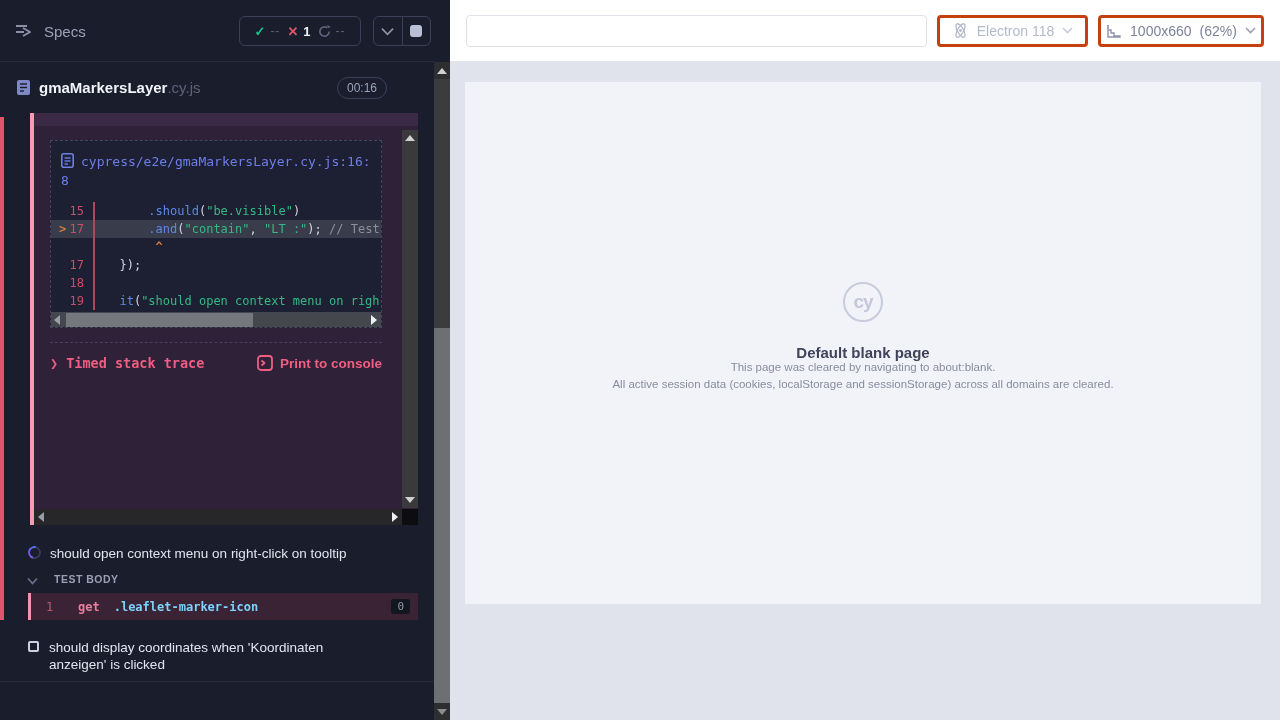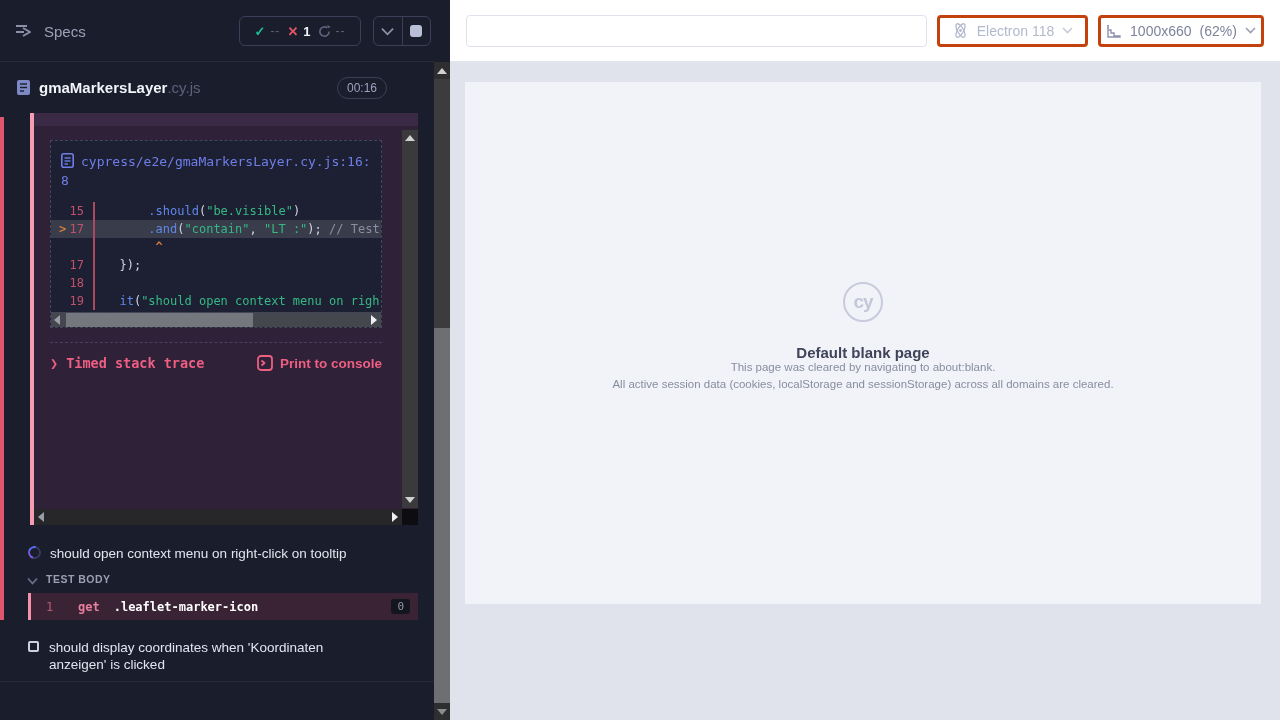--- a/index.html
+++ b/index.html
@@ -64,26 +64,26 @@
   .error-vscroll .ad.tri-up-wh { transform:rotate(180deg); }
   .error-hscroll { position:absolute; left:0; bottom:0; right:16px; height:16px; background:#27272a; }
   .error-hscroll .al { position:absolute; left:4px; top:3px; }
   .error-hscroll .ar { position:absolute; right:4px; top:3px; }
   .error-corner { position:absolute; right:0; bottom:0; width:16px; height:16px; background:#0d0d11; }
 
   
   .test-row1 { position:absolute; left:28px; top:545px; right:20px; display:flex; align-items:flex-start; gap:9px; }
   .spinner { width:13px; height:13px; border-radius:50%; border:2.5px solid #343a58; border-top-color:#5a6cf0; border-left-color:#7a5ae0; transform:rotate(-30deg); flex:none; margin-top:1px; }
   .test-title { font-size:13.5px; color:#e2e5f0; line-height:17px; }
-  .testbody-row { position:absolute; left:27px; top:573px; display:flex; align-items:flex-end; gap:8px; }
+  .testbody-row { position:absolute; left:27px; top:573px; display:flex; align-items:flex-end; gap:16px; }
   .testbody-label { font-size:10.5px; font-weight:bold; letter-spacing:.5px; color:#99a0b4; }
   .command-row { position:absolute; left:28px; top:593px; width:390px; height:27px; background:#392335; border-left:3px solid #f293ab; display:flex; align-items:center; font-family:"DejaVu Sans Mono", monospace; font-size:12px; }
   .cmd-num { color:#b65d75; margin-left:15px; width:22px; }
   .cmd-method { color:#e87f9c; font-weight:bold; margin-left:10px; }
-  .cmd-args { color:#ffffff; font-weight:bold; margin-left:14px; flex:1; }
+  .cmd-args { color:#7dd3fc; font-weight:bold; margin-left:14px; flex:1; }
   .cmd-badge { margin-right:8px; background:#14161f; color:#9096ab; border-radius:3px; padding:1px 6px; font-size:11px; }
   .test-row2 { position:absolute; left:28px; top:639px; width:355px; display:flex; align-items:flex-start; gap:10px; }
   .pending-ic { width:11px; height:11px; border:2px solid #ccd1e2; border-radius:2px; flex:none; margin-top:2px; }
   .list-sep { position:absolute; left:0; top:681px; width:434px; border-top:1px solid #262a3a; }
 
   
   .runner-vscroll { position:absolute; right:0; top:62px; width:16px; height:658px; background:#3c3c3e; }
   .runner-vscroll .head { position:absolute; top:0; left:0; width:16px; height:17px; background:#2e2e30; display:flex; align-items:center; justify-content:center; }
   .runner-vscroll .foot { position:absolute; bottom:0; left:0; width:16px; height:17px; background:#2e2e30; display:flex; align-items:center; justify-content:center; }
   .runner-vscroll .thumb { position:absolute; left:0; top:266px; width:16px; height:375px; background:#6e6f72; }

